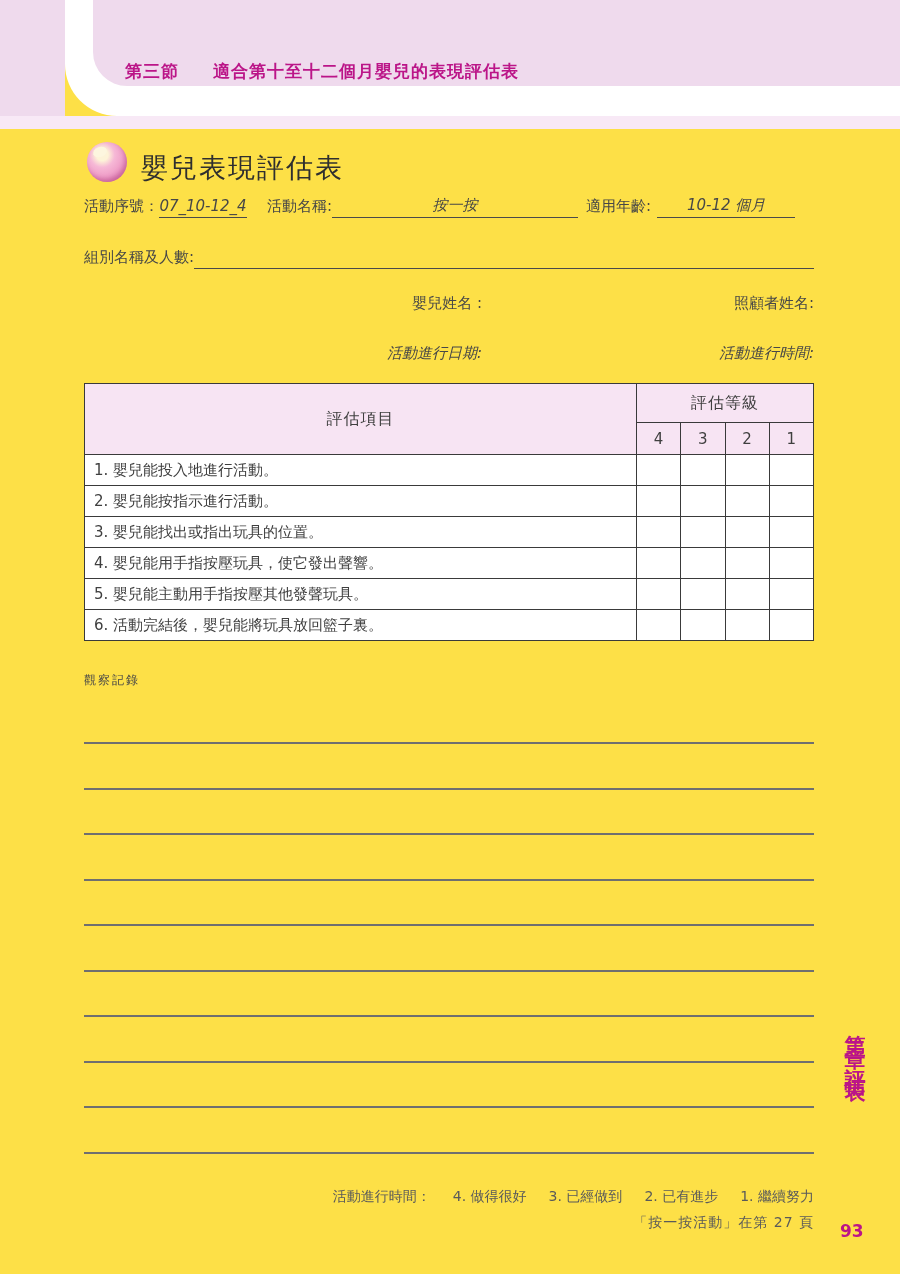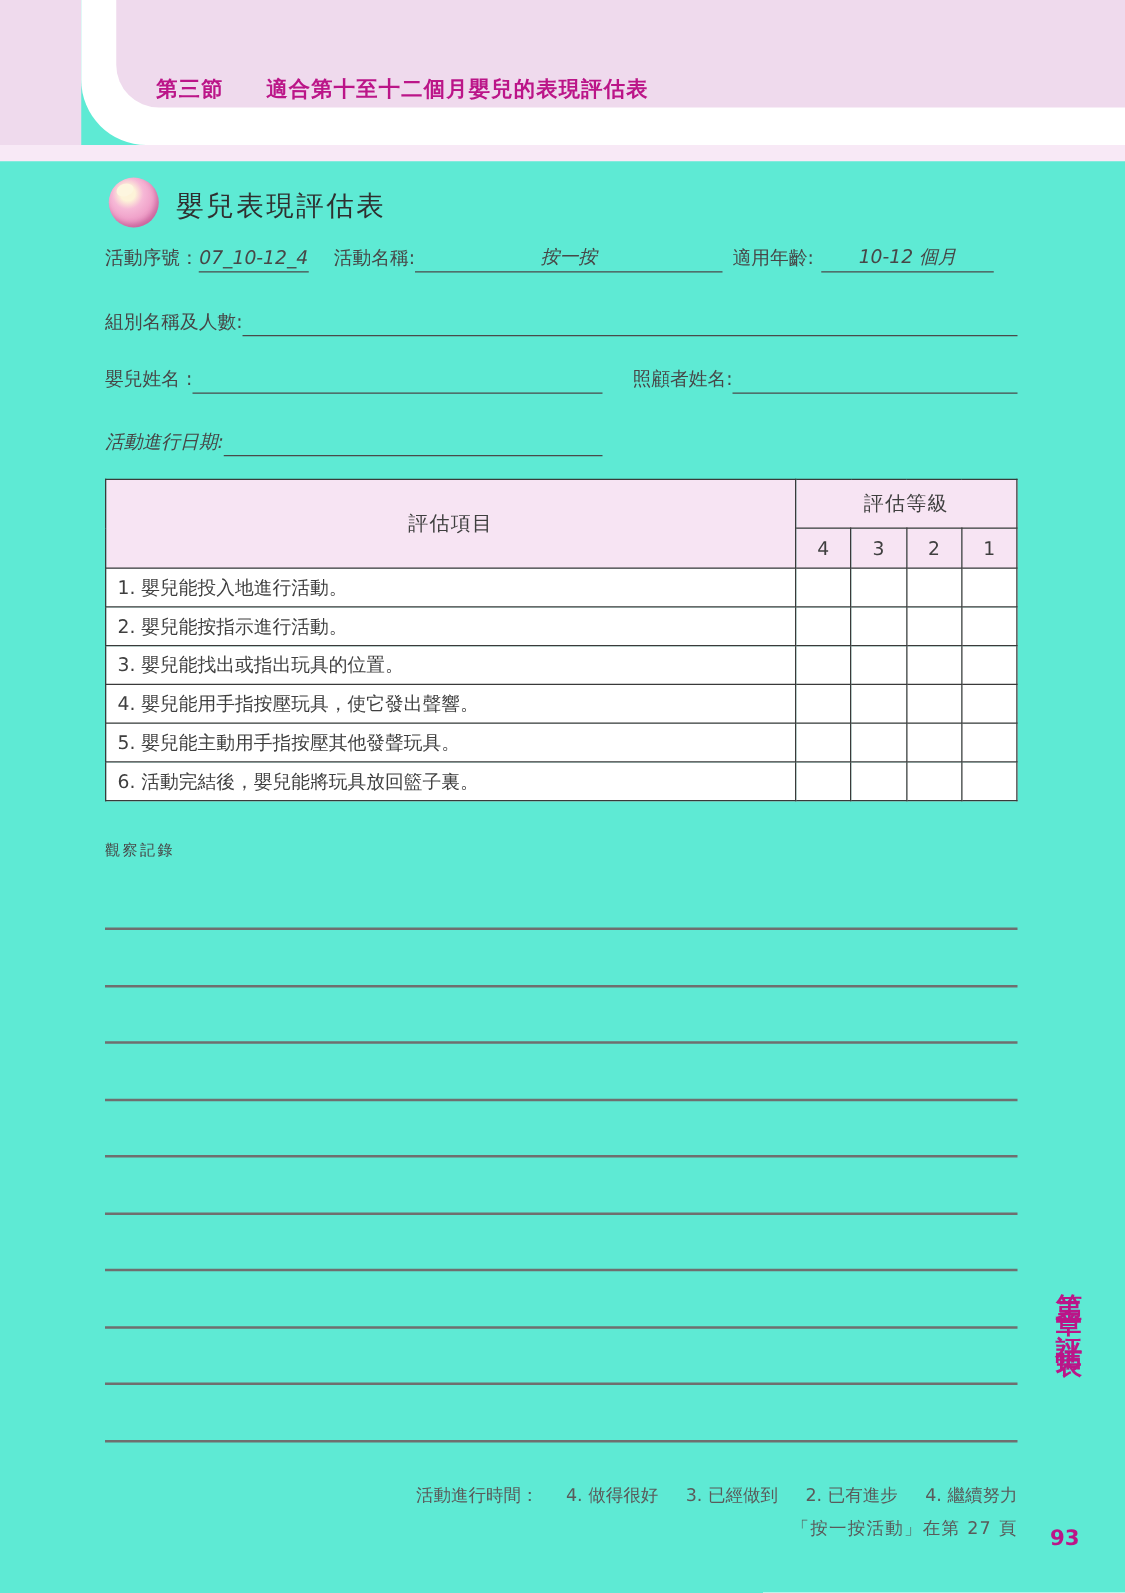--- a/index.html
+++ b/index.html
@@ -1,42 +1,42 @@
 <!DOCTYPE html>
 <html><head>
 <meta charset="utf-8">
 <style>
   html,body{margin:0;padding:0;background:#ffffff;}
   #page{
-    position:relative;width:900px;height:1274px;background:#5eead4;overflow:hidden;
+    position:relative;width:900px;height:1274px;background:#fde047;overflow:hidden;
     font-family:"DejaVu Sans","Liberation Sans",sans-serif;color:#3d3d3d;
   }
   
   .band-left{position:absolute;left:0;top:0;width:65px;height:116px;background:#efdaed;}
   .band-white{position:absolute;left:65px;top:-40px;width:835px;height:156px;background:#ffffff;border-bottom-left-radius:52px;}
   .band-main{position:absolute;left:93px;top:-40px;width:807px;height:126px;background:#efdaed;border-bottom-left-radius:34px;}
   .band-pale{position:absolute;left:0;top:116px;width:900px;height:13px;background:#f8e9f6;}
   .band-title{
     position:absolute;left:125px;top:60px;display:flex;gap:34px;
     font-size:17px;font-weight:bold;color:#bb1588;letter-spacing:1px;white-space:nowrap;
   }
   
   .ball{
     position:absolute;left:87px;top:142px;width:40px;height:40px;border-radius:50%;
     background:radial-gradient(circle at 38% 32%, #fdf3d8 0 16%, #f6b8d6 34%, #f0a2ca 55%, #e286b8 78%, #cf5f9e 92%, #c4538f 100%);
     box-shadow:inset -2px -3px 4px rgba(160,40,110,.35);
   }
   .ball .hl{position:absolute;left:6px;top:5px;width:14px;height:10px;border-radius:50%;background:#fdf6df;transform:rotate(-18deg);}
-  .page-title{position:absolute;left:141px;top:150px;font-size:22px;color:#2f2f2f;letter-spacing:2px;}
+  .page-title{position:absolute;left:141px;top:150px;font-size:27px;color:#2f2f2f;letter-spacing:2px;}
   
   .frow{position:absolute;left:84px;width:730px;display:flex;align-items:flex-end;font-size:15px;color:#474747;white-space:nowrap;}
   .frow .lbl{padding-bottom:2px;}
   .frow .val{border-bottom:1px solid #4a4a4a;text-align:center;padding-bottom:2px;font-style:italic;}
   .frow .line{border-bottom:1px solid #4a4a4a;flex:1;height:20px;}
-  .fgroup{display:flex;align-items:flex-end;}
+  .fgroup{display:flex;align-items:flex-end;flex-direction:column;}
   
   table.assess{
     position:absolute;left:84px;top:383px;width:730px;border-collapse:collapse;
     font-size:15px;color:#3f3f3f;table-layout:fixed;
   }
   table.assess td{border:1px solid #3a3a3a;}
   td.item-h{background:#f7e4f3;text-align:center;height:67px;font-size:16px;letter-spacing:1px;}
   td.grade-h{background:#f7e4f3;text-align:center;height:36px;font-size:16px;letter-spacing:1px;}
   td.level-h{background:#f7e4f3;text-align:center;height:29px;}
   td.item{height:28px;padding-left:9px;background:#ffffff;}
@@ -101,20 +101,24 @@
     </span>
     <span class="fgroup" style="width:308px;">
       <span class="lbl">照顧者姓名:</span>
       <span class="line"></span>
     </span>
   </div>
 
   <div class="frow" style="top:344px;justify-content:space-between;font-style:italic;">
     <span class="fgroup" style="width:398px;">
       <span class="lbl">活動進行日期:</span>
+      <span class="line"></span>
+    </span>
+    <span class="fgroup" style="width:308px;">
+      <span class="lbl">活動進行時間:</span>
       <span class="line"></span>
     </span>
   </div>
 
   <table class="assess">
     <tbody id="assess-body">
         <tr>
           <td class="item-h" rowspan="2" style="width:549px">評估項目</td>
           <td class="grade-h" colspan="4">評估等級</td>
         </tr>
@@ -185,18 +189,18 @@
 
   <div class="side-tab">
     <span>第三章</span><span class="gap"></span><span>評估表</span>
   </div>
 
   <div class="legend" id="legend">
     <span>活動進行時間：</span>
   <span>4. 做得很好</span>
       <span>3. 已經做到</span>
       <span>2. 已有進步</span>
-      <span>4. 繼續努力</span>
+      <span>1. 繼續努力</span>
     </div>
   <div class="activity-ref">「按一按活動」在第 27 頁</div>
   <div class="page-num">93</div>
 
 </div>
 
 </body></html>

